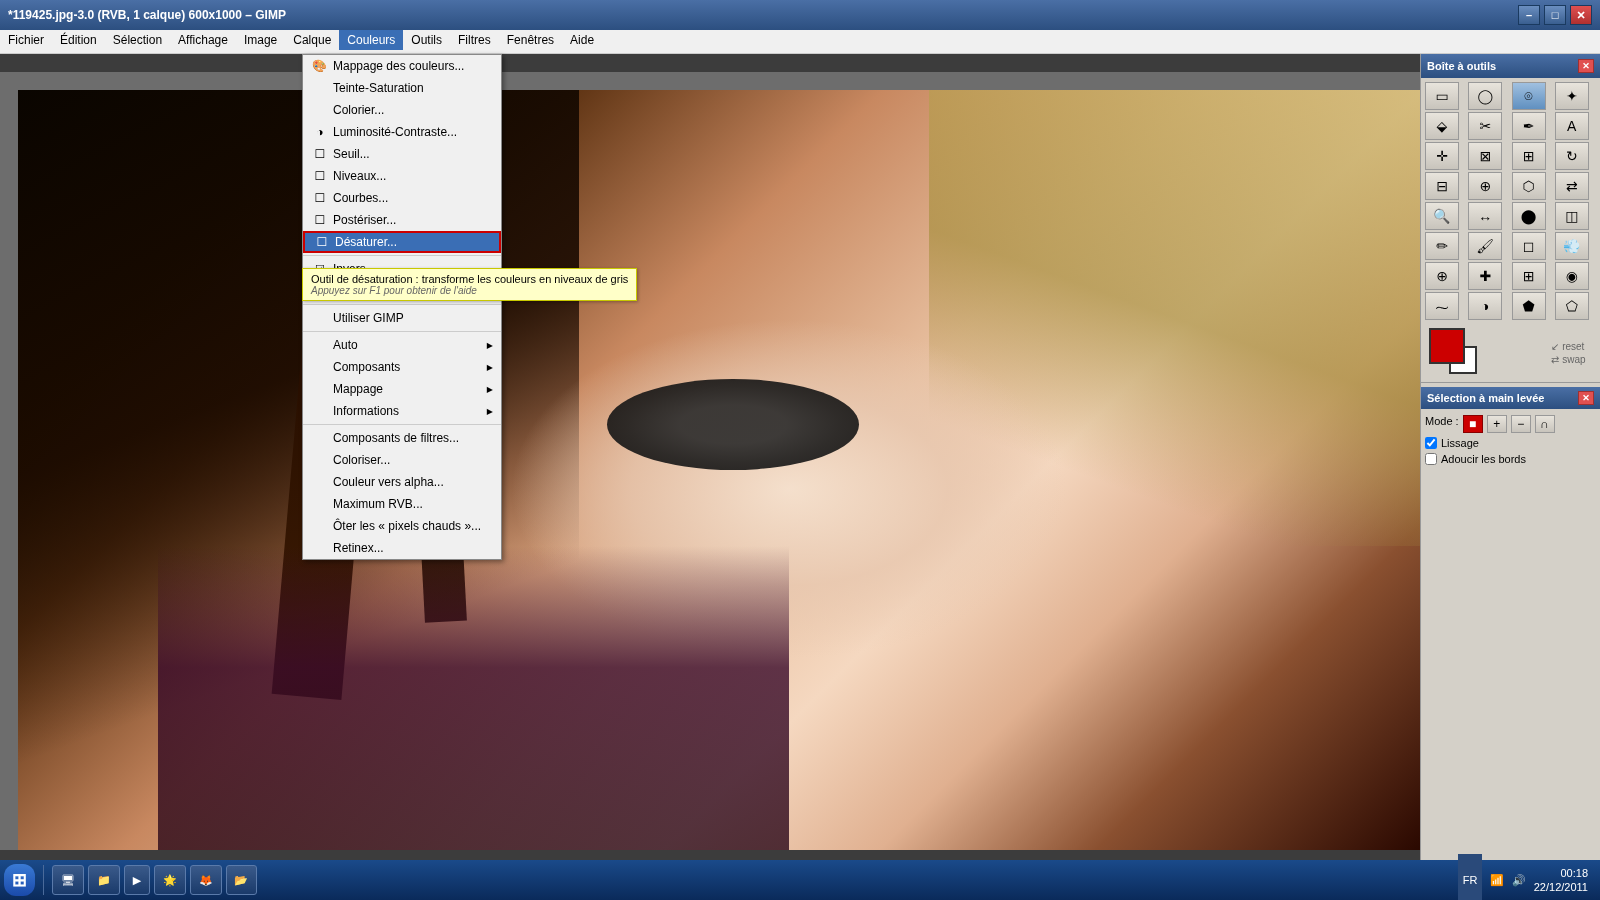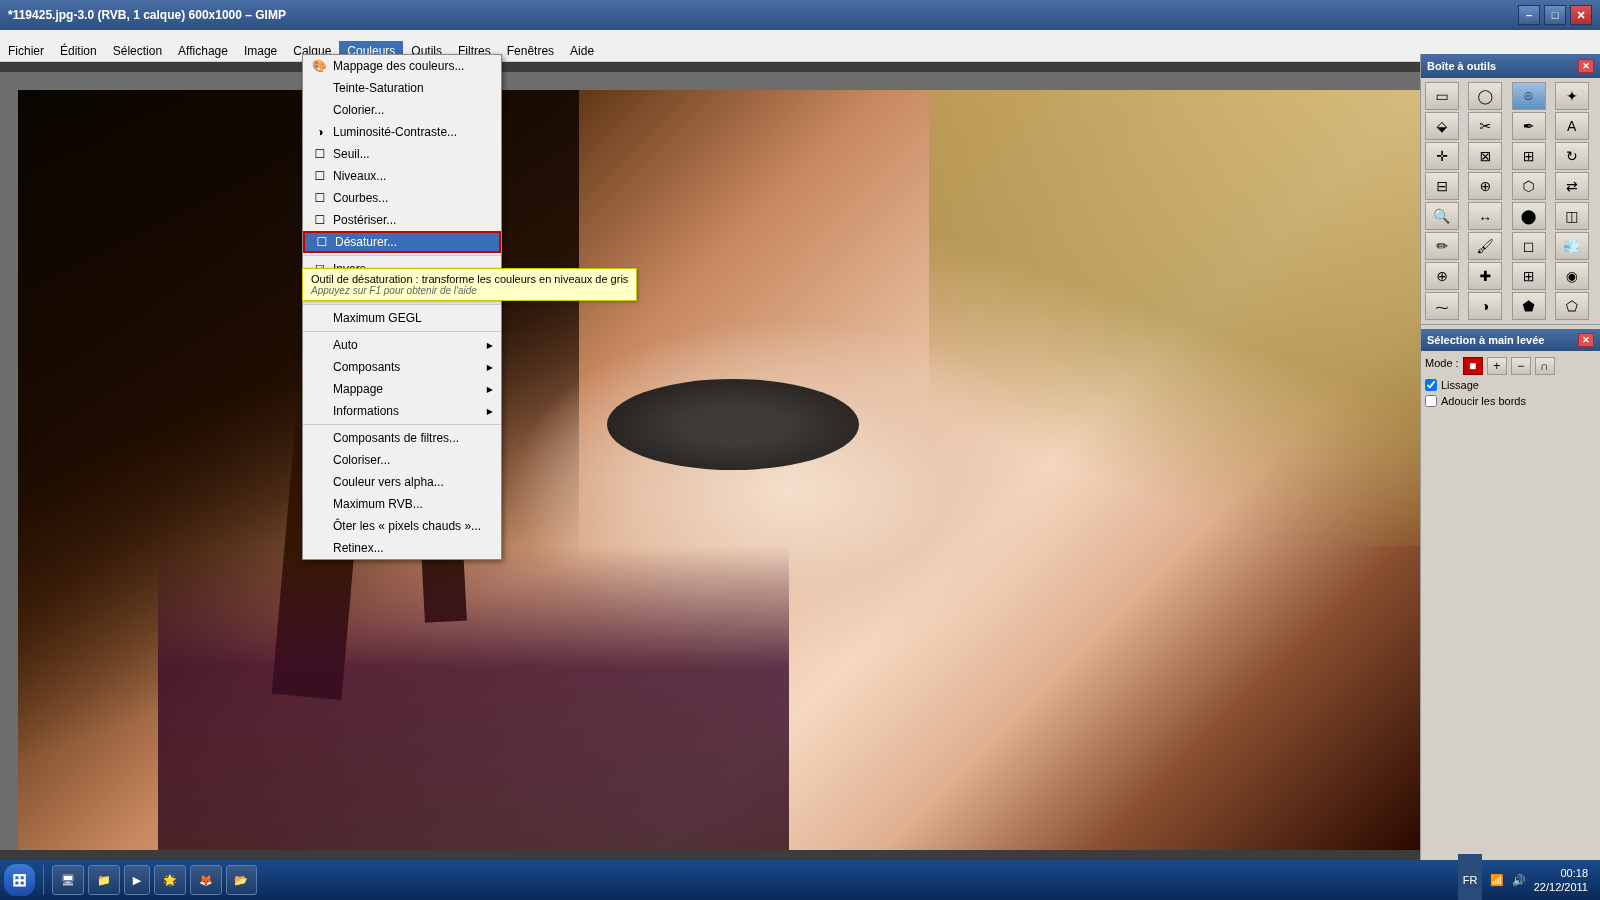--- a/index.html
+++ b/index.html
@@ -24,24 +24,24 @@
       border: 1px solid #1a3a60;
       color: white;
       font-size: 11px;
       display: flex; align-items: center; justify-content: center;
       cursor: pointer;
     }
     .title-bar-btn.close { background: linear-gradient(to bottom, #e05050, #b03030); }
 
     
     .menu-bar {
-      height: 32px;
+      height: 24px;
       background: #f0f0f0;
       display: flex;
-      align-items: flex-end;
+      align-items: flex-start;
       border-bottom: 1px solid #ccc;
     }
     .menu-item {
       padding: 3px 8px;
       cursor: pointer;
       color: #000;
       font-size: 12px;
       white-space: nowrap;
     }
     .menu-item.active { background: #3a6eb5; color: white; }
@@ -468,20 +468,30 @@
     <div class="tool-btn">✚</div>
     <div class="tool-btn">⊞</div>
     <div class="tool-btn">◉</div>
 
     <div class="tool-btn">⁓</div>
     <div class="tool-btn">◑</div>
     <div class="tool-btn">⬟</div>
     <div class="tool-btn">⬠</div>
   </div>
 
+  <div class="color-section">
+    <div class="color-wrapper">
+      <div class="fg-color" style="position:absolute;top:0;left:0;z-index:2;width:36px;height:36px;background:#cc0000;border:2px solid #333;"></div>
+      <div class="bg-color" style="position:absolute;top:18px;left:20px;z-index:1;width:28px;height:28px;background:white;border:2px solid #333;"></div>
+    </div>
+    <div style="margin-left:60px;display:flex;flex-direction:column;gap:2px;">
+      <div style="font-size:10px;color:#666;">↙ reset</div>
+      <div style="font-size:10px;color:#666;">⇄ swap</div>
+    </div>
+  </div>
 
   <div class="tool-options">
     <div class="tool-options-header">
       <span>Sélection à main levée</span>
       <div class="toolbox-header-close">✕</div>
     </div>
     <div class="options-row">
       <span>Mode :</span>
       <div class="mode-btn active" style="background:#cc0000;color:white;">■</div>
       <div class="mode-btn">+</div>
@@ -541,21 +551,21 @@
     <span class="check-icon">☑</span>
     <span>Invers</span>
   </div>
   <div class="dropdown-item">
     <span class="icon-box"></span>
     <span>Invers</span>
   </div>
   <div class="dropdown-separator"></div>
   <div class="dropdown-item">
     <span class="icon-box"></span>
-    <span>Maximum GEGL</span>
+    <span>Utiliser GIMP</span>
   </div>
   <div class="dropdown-separator"></div>
   <div class="dropdown-item">
     <span class="icon-box"></span>
     <span>Auto</span>
     <span class="arrow">▶</span>
   </div>
   <div class="dropdown-item">
     <span class="icon-box"></span>
     <span>Composants</span>

